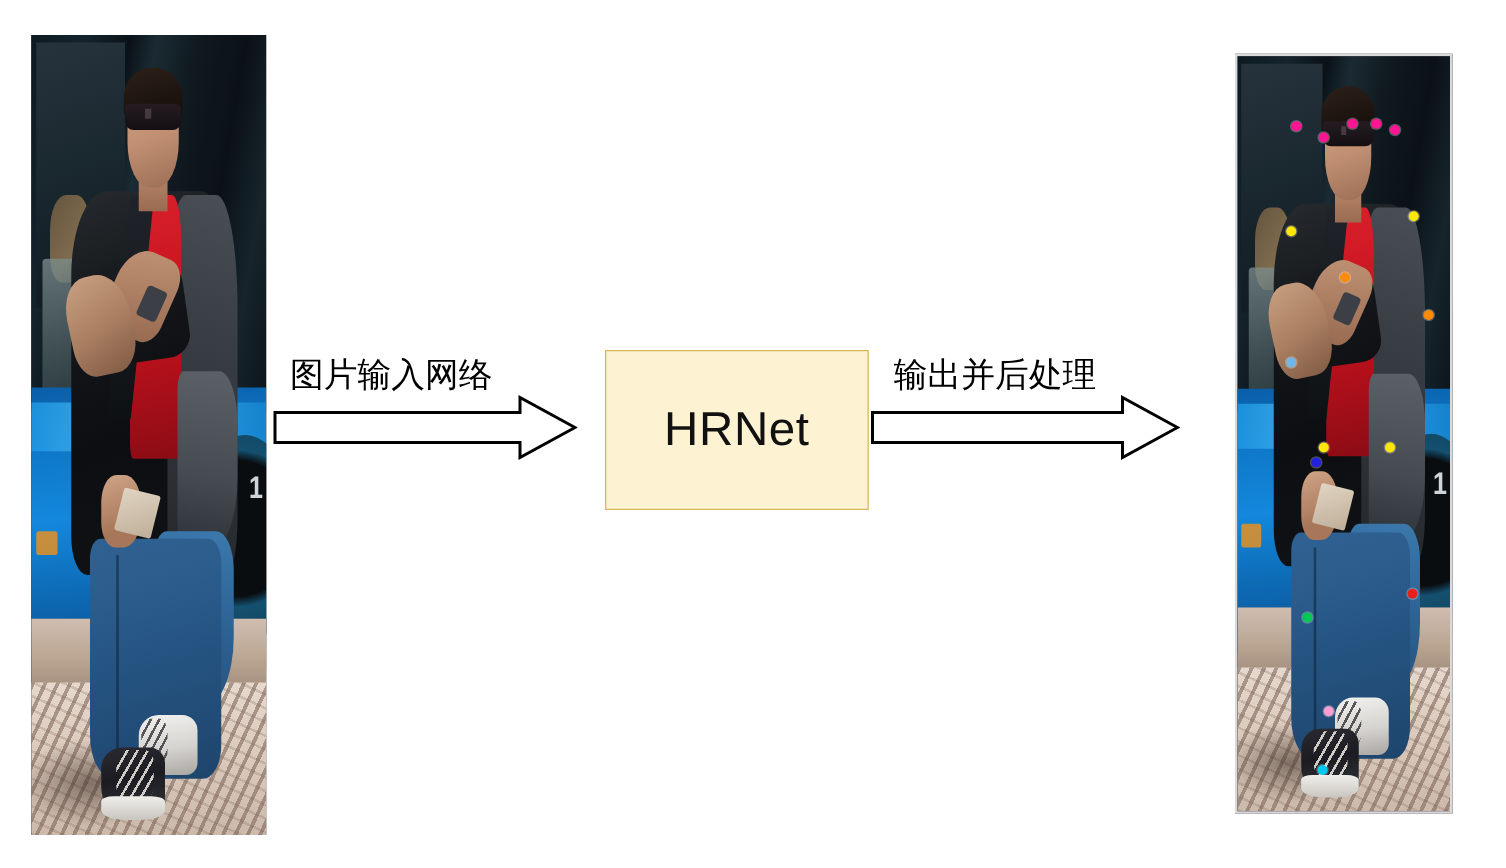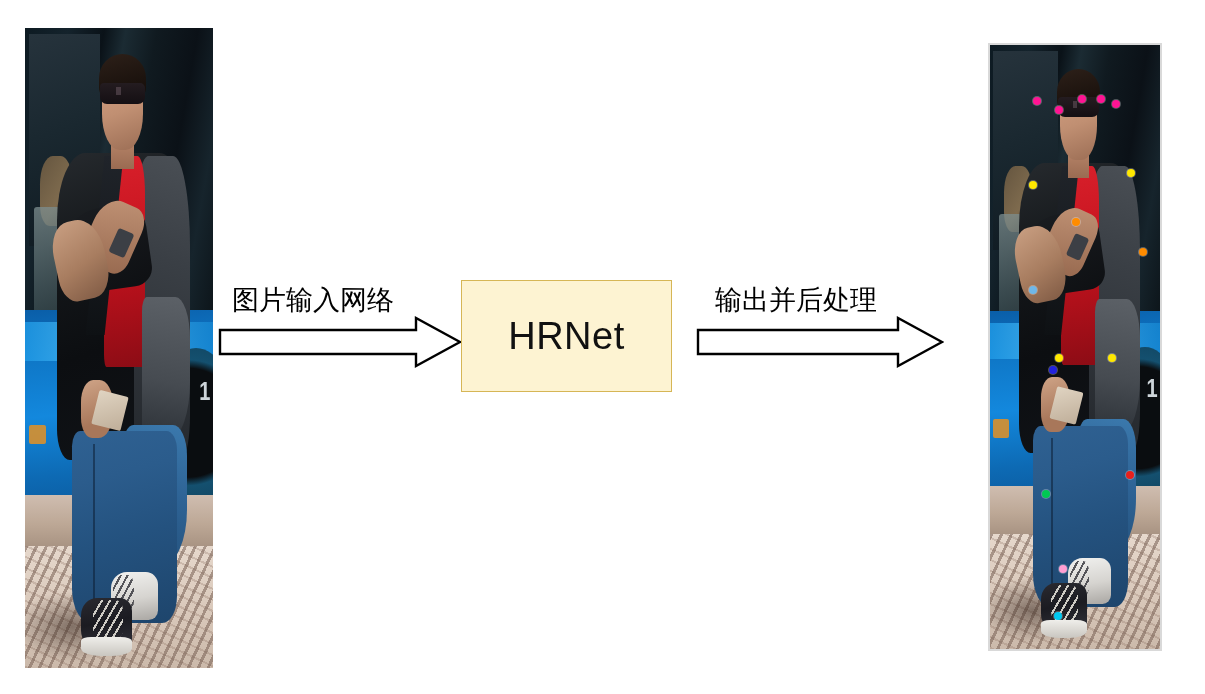--- a/index.html
+++ b/index.html
@@ -248,22 +248,22 @@
     font-family: "DejaVu Sans", "Liberation Sans", sans-serif;
     font-size: 27px;
     color: #000000;
     white-space: nowrap;
     letter-spacing: 0px;
   }
 
   
   #hrnet-box {
     position: absolute;
-    left: 461px; top: 280px;
-    width: 211px; height: 112px;
+    left: 484px; top: 280px;
+    width: 211px; height: 128px;
     background: #fdf3d2;
     border: 1px solid #d6b656;
     box-sizing: border-box;
     display: flex;
     align-items: center;
     justify-content: center;
   }
   #hrnet-label {
     font-family: "Liberation Sans", sans-serif;
     font-size: 38px;

